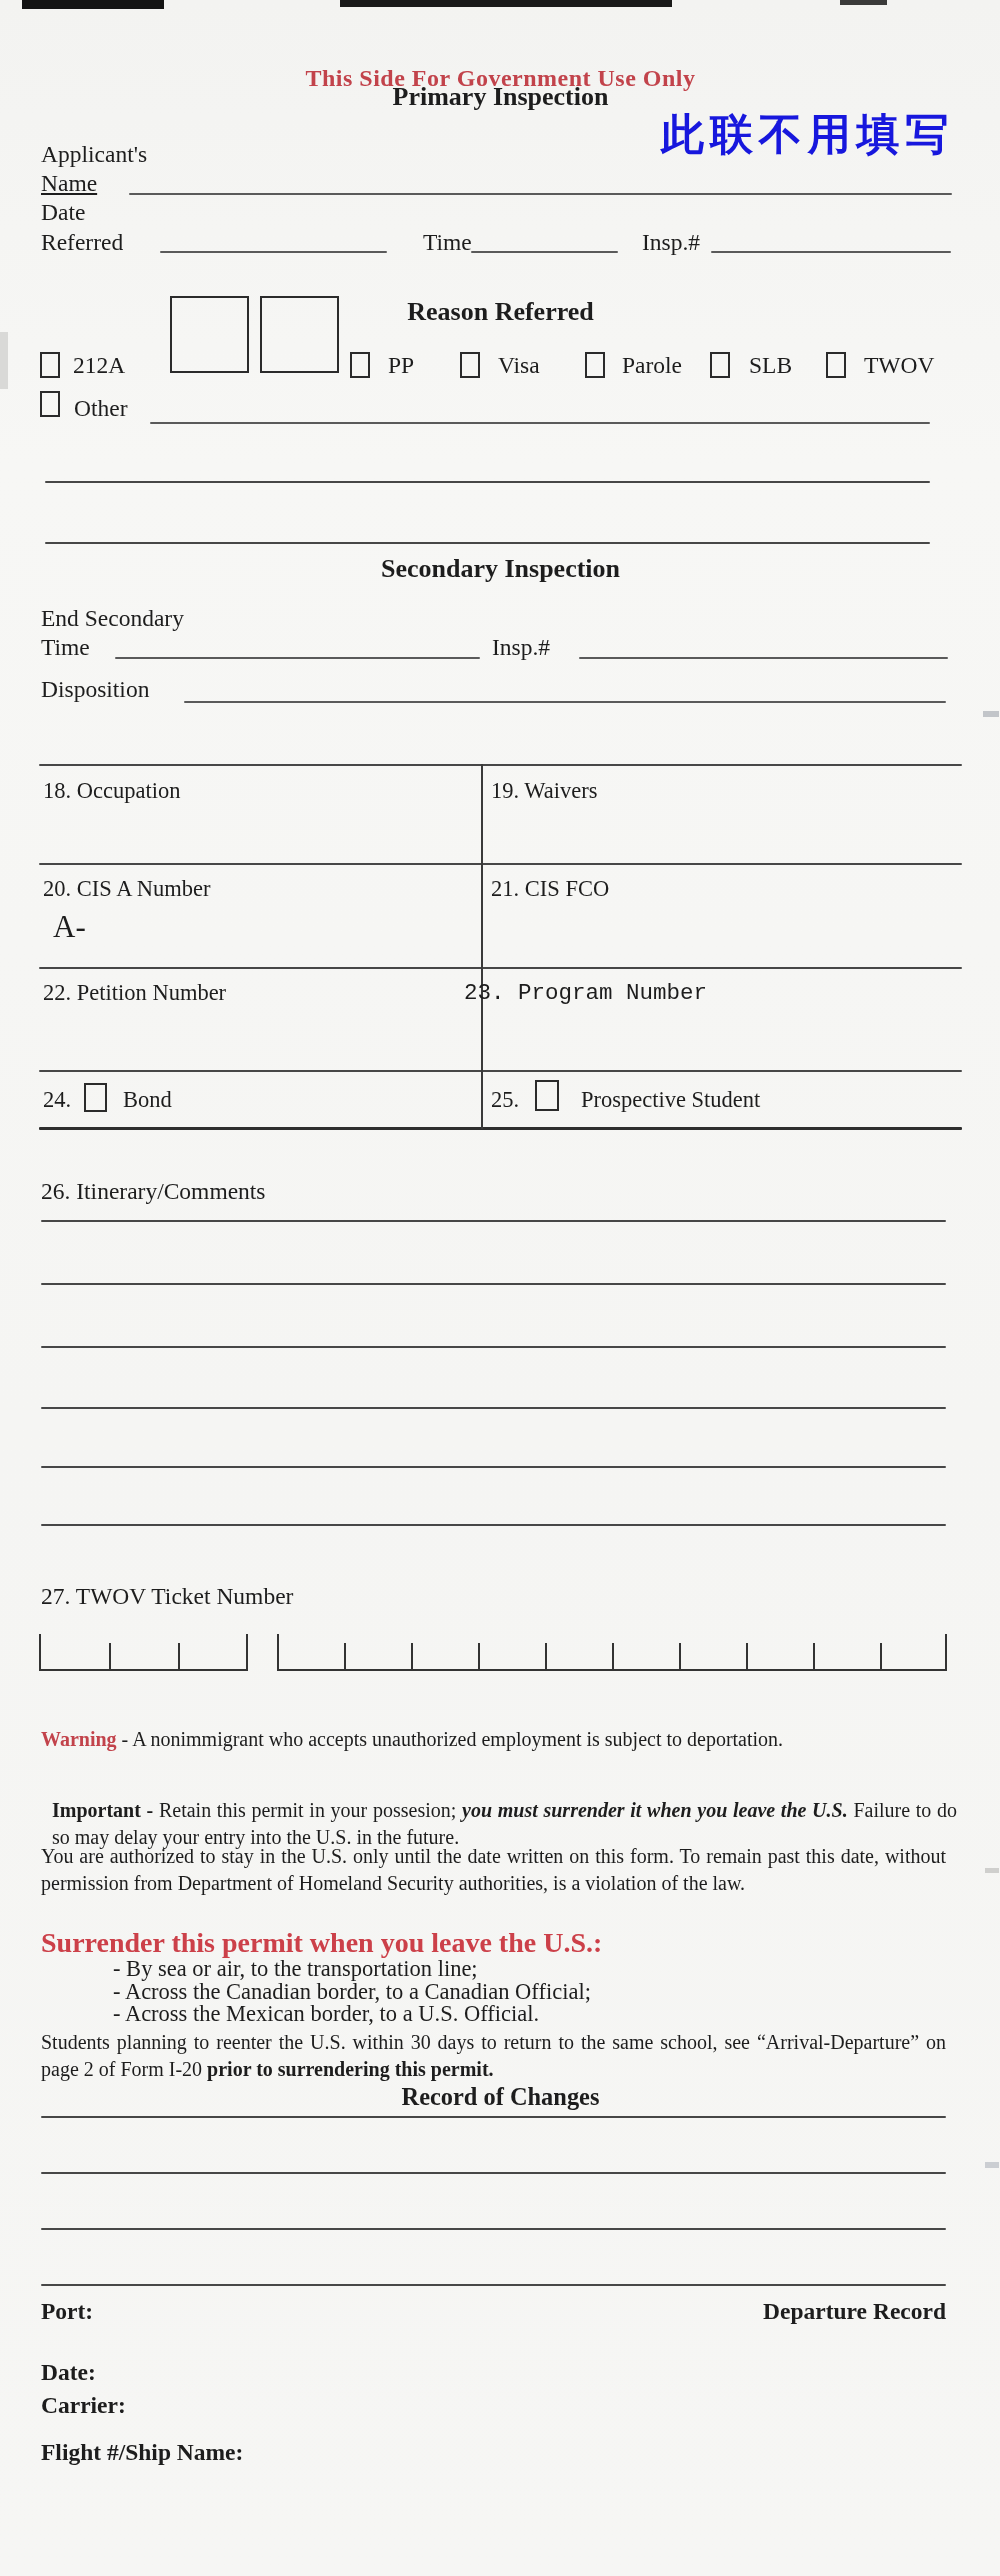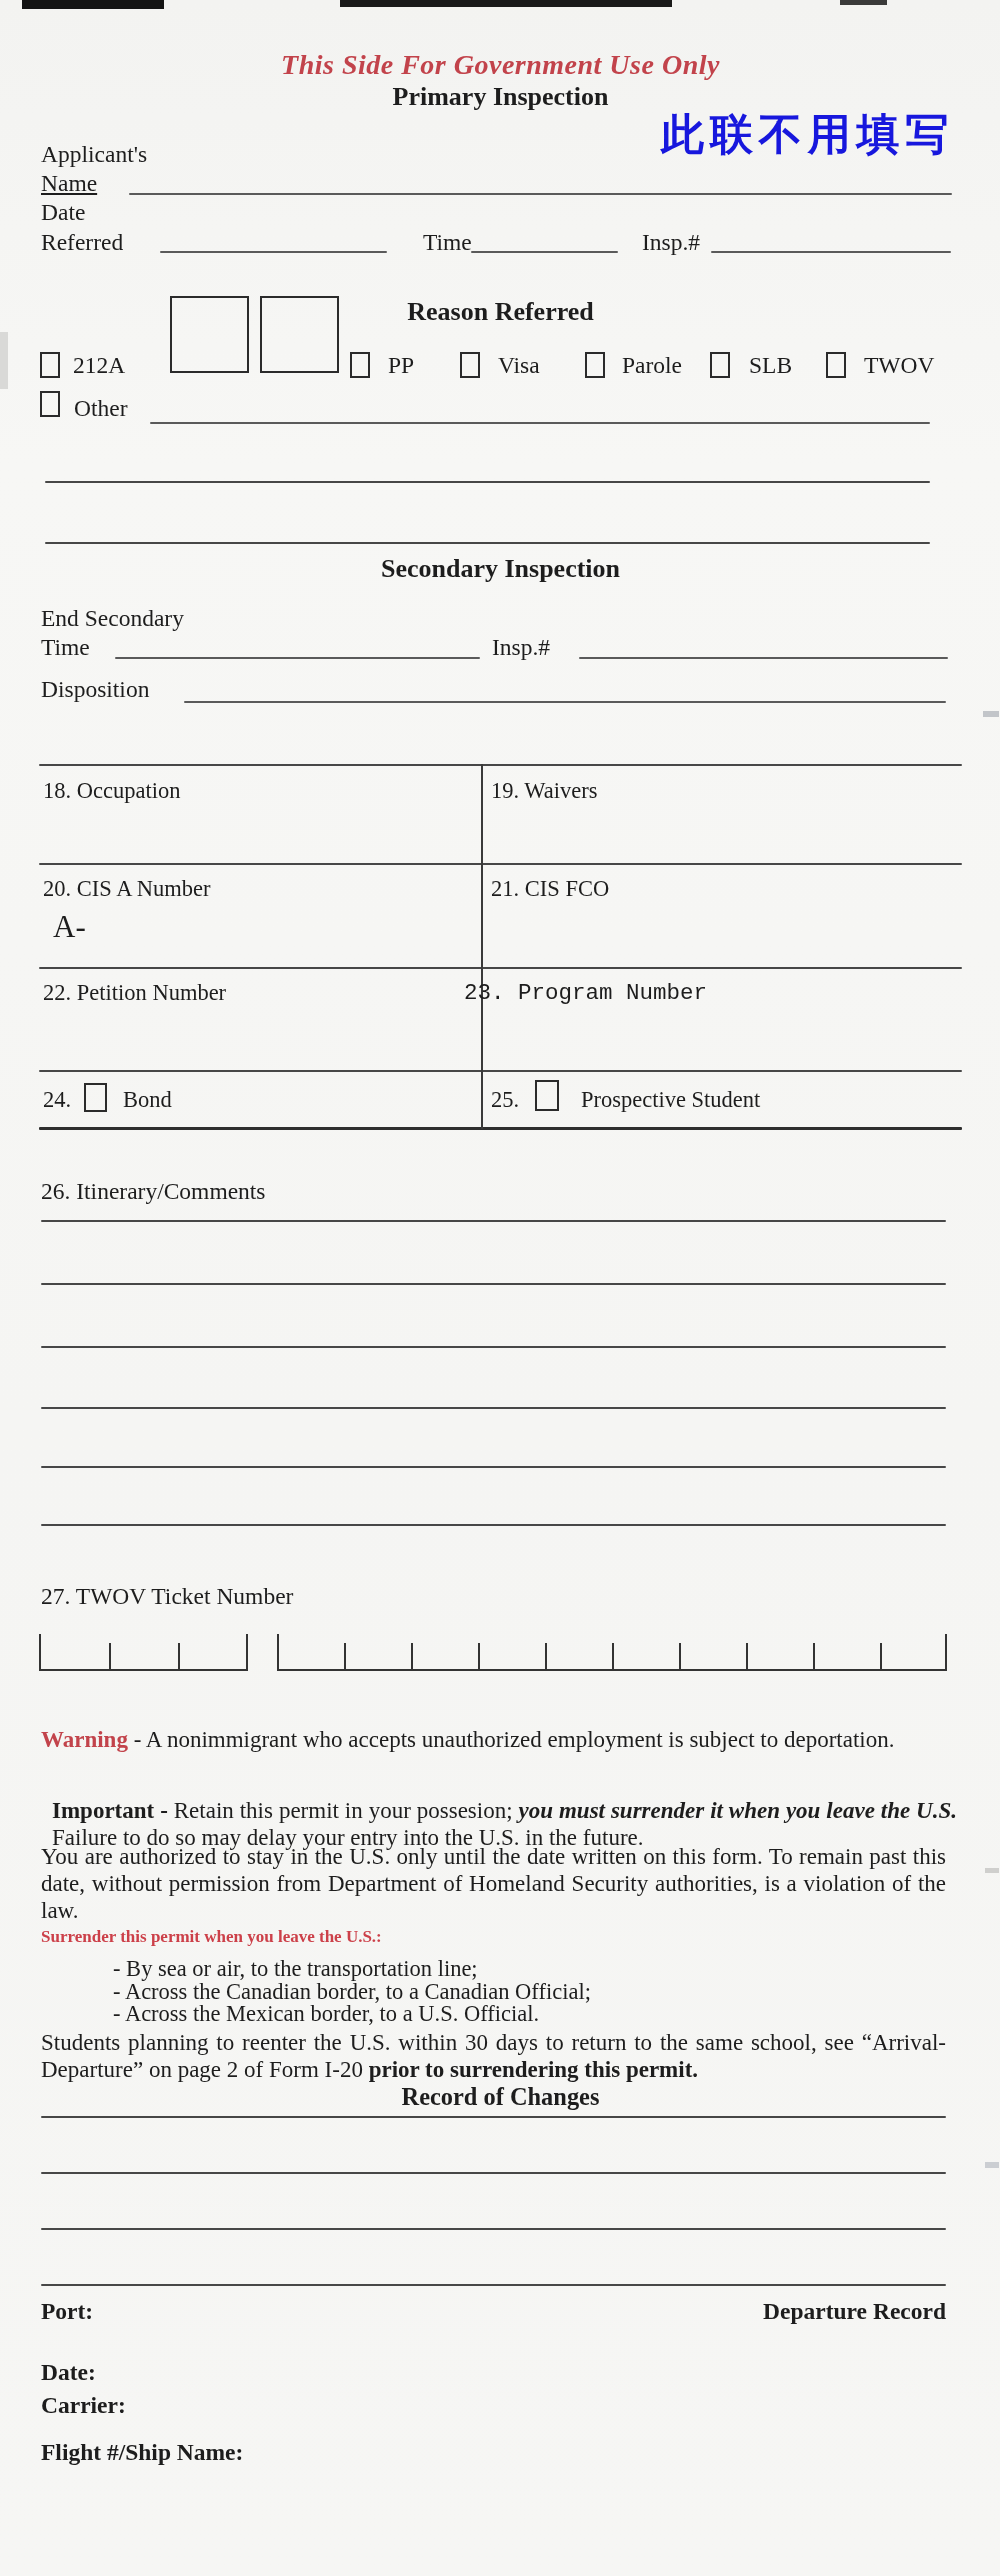--- a/index.html
+++ b/index.html
@@ -10,24 +10,24 @@
   }
   .abs { position:absolute; }
   .lbl { font-size:23.5px; white-space:nowrap; }
   .bold { font-weight:bold; }
   .line { position:absolute; border-top:2px solid #474747; border-radius:1px; }
   .line.soft { border-top-color:#5a5a5a; }
   .vline { position:absolute; width:0; border-left:2px solid #3a3a3a; }
   .cb { position:absolute; width:15.6px; height:21.5px; border:2px solid #2b2b2b; background:transparent; }
   .bigbox { position:absolute; width:75px; height:73px; border:2px solid #2b2b2b; background:transparent; }
   .heading { position:absolute; left:0; right:0; text-align:center; font-weight:bold; font-size:26px; }
-  .gov-title { top:49px; font-size:28px; letter-spacing:0.5px;font-style:italic; }
+  .gov-title { top:65px; font-size:24px; letter-spacing:0.5px; }
   .cn-note { position:absolute; left:661px; top:106px; font-size:43px; font-weight:bold;
              font-family:"DejaVu Sans", sans-serif; letter-spacing:5.9px; white-space:nowrap; }
-  .para { position:absolute; left:41px; width:905px; font-size:23px; line-height:27px;
+  .para { position:absolute; left:41px; width:905px; font-size:20px; line-height:27px;
           text-align:justify; }
   .para .lead-bold { font-weight:bold; }
   .para .bi { font-weight:bold; font-style:italic; }
   .indent-item { position:absolute; left:113px; font-size:22.5px; white-space:nowrap; }
   .comb { position:absolute; height:35px; border-bottom:2px solid #333; }
   .tick { position:absolute; bottom:0; width:2px; background:#333; }
   .tick.edge { height:35px; } .tick.mid { height:26px; }
   .grid-label { position:absolute; font-size:22.5px; white-space:nowrap; }
   .artifact { position:absolute; }
   .bottom-lbl { position:absolute; left:41px; font-size:23.5px; font-weight:bold; white-space:nowrap; }
@@ -156,21 +156,21 @@
   <p class="para" style="top:1726px; margin:0;">
     <span class="lead-bold" style="color:#c2434b;">Warning</span><span> -  A nonimmigrant who accepts unauthorized employment is subject to deportation.</span>
   </p>
 
   <p class="para" style="top:1786px; margin:11px;">
     <span class="lead-bold">Important - </span><span> Retain this permit in your possesion; </span><span class="bi">you must surrender it when you leave the U.S.</span><span> Failure to do so may delay your entry into the U.S. in the future.</span>
   </p>
 
   <p class="para" style="top:1843px; margin:0;">You are authorized to stay in the U.S. only until the date written on this form. To remain past this date, without permission from Department of Homeland Security authorities, is a violation of the law.</p>
 
-  <div class="abs lbl bold" style="left:41px; top:1927px; color:#cc4049; font-size:17px;">Surrender this permit when you leave the U.S.:</div>
+  <div class="abs lbl bold" style="left:41px; top:1927px; color:#cc4049; font-size:28px;">Surrender this permit when you leave the U.S.:</div>
   <div class="indent-item" style="top:1956px;">- By sea or air, to the transportation line;</div>
   <div class="indent-item" style="top:2001px;">- Across the Mexican border, to a U.S. Official.</div>
   <div class="indent-item" style="top:1979px;">- Across the Canadian border, to a Canadian Official;</div>
 
   <p class="para" style="top:2029px; margin:0;">
     <span>Students planning to reenter the U.S. within 30 days to return to the same school, see “Arrival-Departure” on page 2 of Form I-20 </span><span class="lead-bold">prior to surrendering this permit.</span>
   </p>
 
   <div class="heading" style="top:2083px; font-size:24.4px;">Record of Changes</div>
   <div class="line" style="left:41px; top:2116px; width:905px;"></div>

